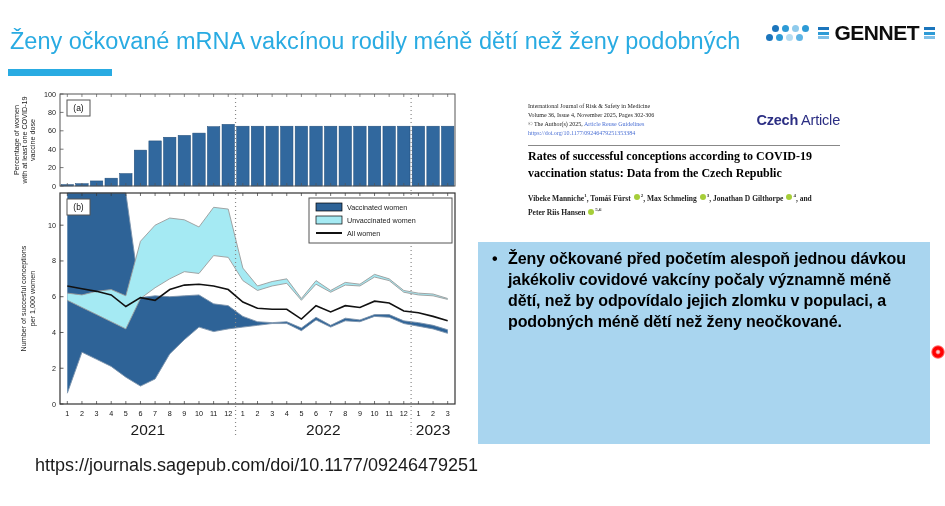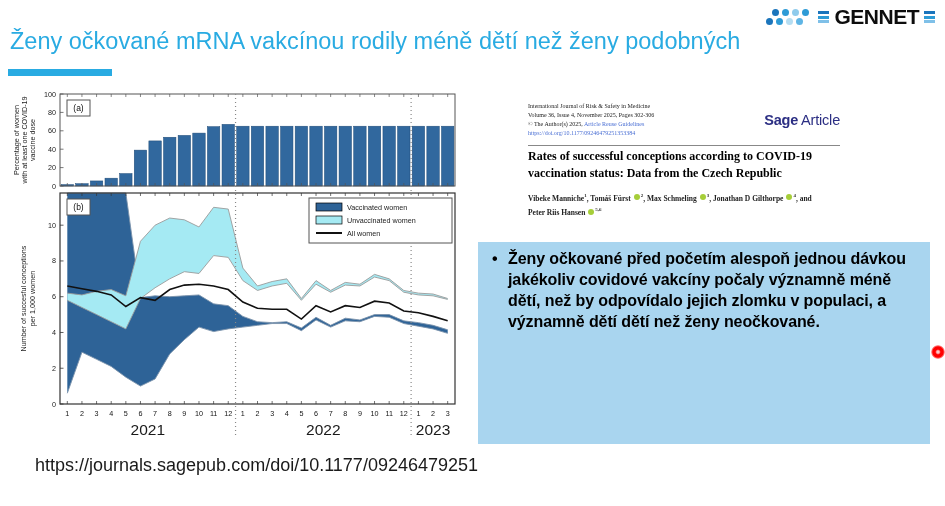--- a/index.html
+++ b/index.html
@@ -1,20 +1,20 @@
 <!DOCTYPE html>
 <html><head>
 <meta charset="utf-8">
 <style>
   html,body{margin:0;padding:0;background:#e9e9e9;}
   .slide{position:relative;width:945px;height:506px;background:#ffffff;overflow:hidden;
          font-family:"Liberation Sans",sans-serif;}
 
   
-  .logo{position:absolute;top:5px;right:10px;display:flex;align-items:center;gap:5px;}
+  .logo{position:absolute;top:21px;right:10px;display:flex;align-items:center;gap:5px;}
   .dots{display:flex;flex-direction:column;gap:2px;margin-right:4px;}
   .dotrow{display:flex;gap:3px;}
   .dotrow.shift{padding-left:6px;}
   .dot{width:7px;height:7px;border-radius:50%;display:inline-block;}
   .lbars{display:flex;flex-direction:column;gap:1.5px;}
   .lbar{width:11px;height:3px;display:inline-block;}
   .logo-text{font-size:21px;font-weight:700;color:#0d0d0d;letter-spacing:-0.5px;}
 
   .slide-title{position:absolute;left:10px;top:28px;font-size:23.5px;font-weight:400;white-space:nowrap;}
   .title-underline{position:absolute;left:8px;top:69px;width:104px;height:7px;}
@@ -306,29 +306,29 @@
       </svg>
   </div>
 
   <div class="article">
     <div class="cite">
       <div>International Journal of Risk &amp; Safety in Medicine</div>
       <div>Volume 36, Issue 4, November 2025, Pages 302-306</div>
       <div><span>© The Author(s) 2025, </span><span class="lnk">Article Reuse Guidelines</span></div>
       <div class="lnk">https://doi.org/10.1177/09246479251353384</div>
     </div>
-    <div class="sage"><b>Sage</b><span>Article</span></div>
+    <div class="sage"><b>Czech</b><span>Article</span></div>
     <hr>
     <div class="a-title">Rates of successful conceptions according to COVID-19 vaccination status: Data from the Czech Republic</div>
     <div class="authors"><span>Vibeke Manniche</span><sup>1</sup><span>, </span><span>Tomáš Fürst</span><span class="orcid"></span><sup>2</sup><span>, </span><span>Max Schmeling</span><span class="orcid"></span><sup>3</sup><span>, </span><span>Jonathan D Gilthorpe</span><span class="orcid"></span><sup>4</sup><span>, and </span><span>Peter Riis Hansen</span><span class="orcid"></span><sup>5,6</sup></div>
   </div>
 
   <div class="keybox" style="background: rgb(169, 213, 239);">
     <ul>
-      <li class="b">Ženy očkované před početím alespoň jednou dávkou jakékoliv covidové vakcíny počaly významně méně dětí, než by odpovídalo jejich zlomku v populaci, a významně dětí dětí než ženy neočkované.</li>
+      <li class="b">Ženy očkované před početím alespoň jednou dávkou jakékoliv covidové vakcíny počaly významně méně dětí, než by odpovídalo jejich zlomku v populaci, a podobných méně dětí než ženy neočkované.</li>
     </ul>
   </div>
 
   <div class="laser"></div>
 
   <div class="footer-url">
     <div>https://journals.sagepub.com/doi/10.1177/09246479251</div>
   </div>
 
 </div>

